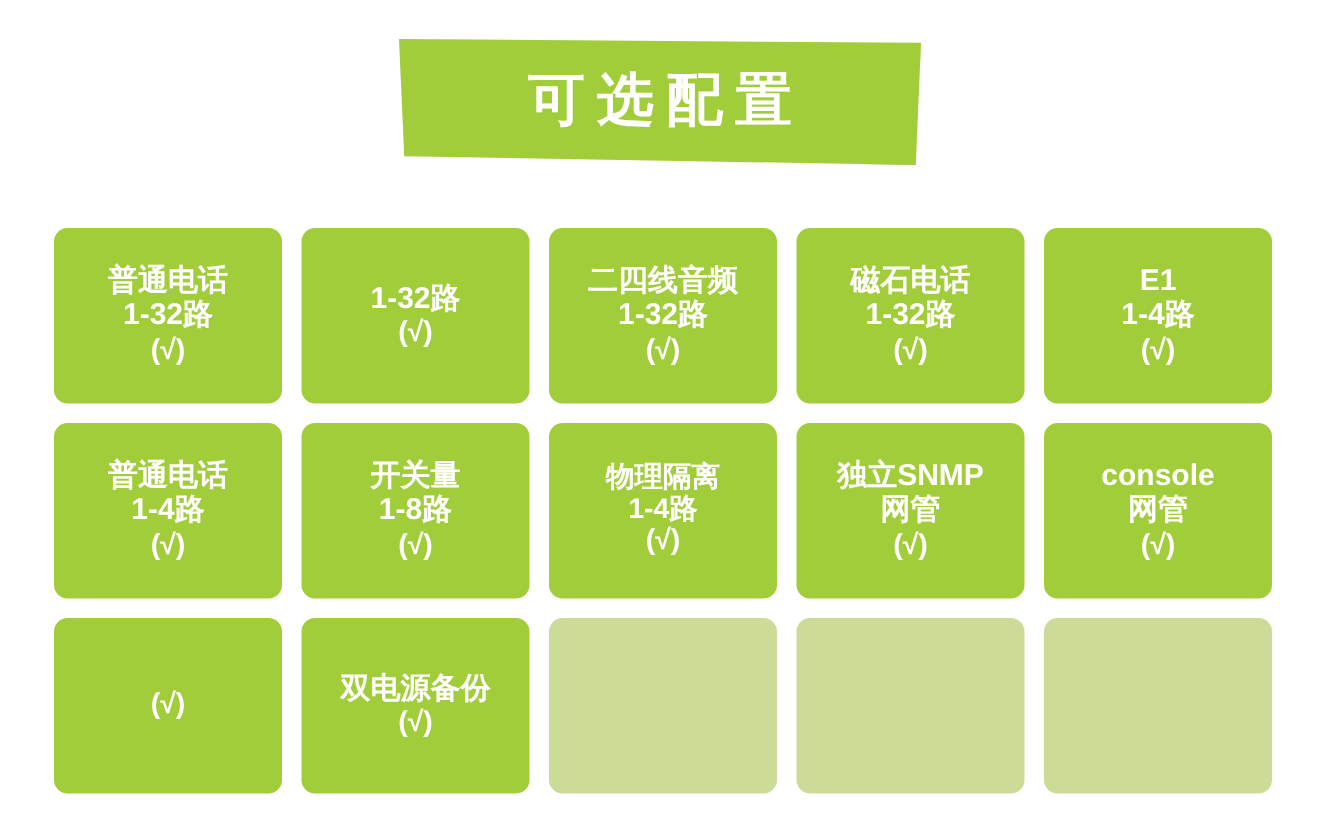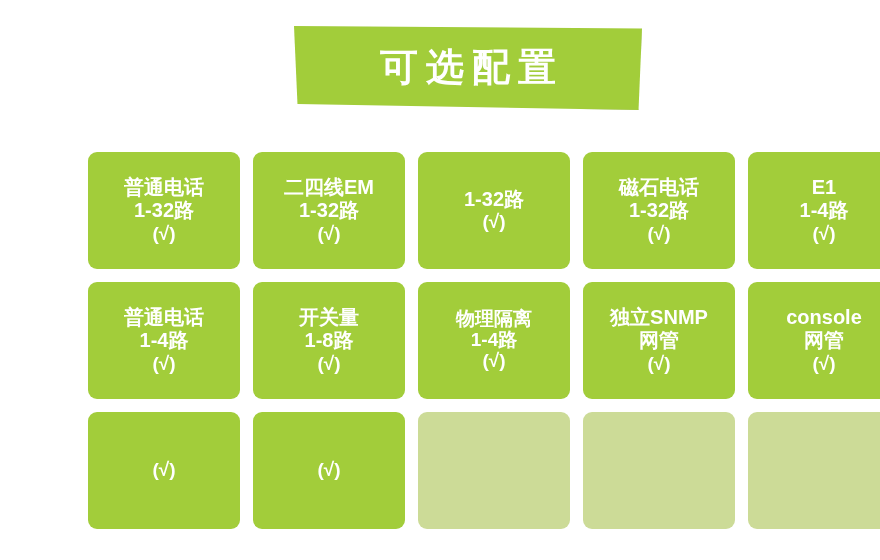--- a/index.html
+++ b/index.html
@@ -10,21 +10,20 @@
     width: 880px;
     height: 560px;
     background: #ffffff;
     font-family: "Liberation Sans", "DejaVu Sans", sans-serif;
     overflow: hidden;
   }
   .page {
     position: relative;
     width: 740px;
     height: 560px;
-    margin-left: 28px;
   }
 
   
   .title-wrap {
     position: absolute;
     left: 266px;
     top: 26px;
     width: 348px;
     height: 84px;
   }
@@ -48,21 +47,21 @@
     letter-spacing: 8px;
     text-indent: 8px;
     line-height: 1;
     padding-bottom: 2px;
     box-sizing: border-box;
   }
 
   
   .grid {
     position: absolute;
-    left: 60px;
+    left: 36px;
     top: 152px;
     width: 796px;
     display: grid;
     grid-template-columns: repeat(5, 152px);
     grid-auto-rows: 117px;
     column-gap: 9px;
     row-gap: 11px;
     gap: 13px;
   }
   .tile {
@@ -108,25 +107,25 @@
     <div class="title-text">可选配置</div>
   </div>
 
   <div class="grid">
       <div class="tile">
         <span class="ln">普通电话</span>
         <span class="ln">1-32路</span>
         <span class="ln mark">(√)</span>
       </div>
       <div class="tile">
-        <span class="ln">二四线EM</span>
         <span class="ln">1-32路</span>
         <span class="ln mark">(√)</span>
       </div>
       <div class="tile">
+        <span class="ln">二四线音频</span>
         <span class="ln">1-32路</span>
         <span class="ln mark">(√)</span>
       </div>
       <div class="tile">
         <span class="ln">磁石电话</span>
         <span class="ln">1-32路</span>
         <span class="ln mark">(√)</span>
       </div>
       <div class="tile">
         <span class="ln">E1</span>
@@ -155,20 +154,21 @@
       </div>
       <div class="tile">
         <span class="ln">console</span>
         <span class="ln">网管</span>
         <span class="ln mark">(√)</span>
       </div>
       <div class="tile">
         <span class="ln mark">(√)</span>
       </div>
       <div class="tile">
+        <span class="ln">双电源备份</span>
         <span class="ln mark">(√)</span>
       </div>
       <div class="tile empty"></div>
       <div class="tile empty"></div>
       <div class="tile empty"></div>
     </div>
 
 </div>
 
 </body></html>

